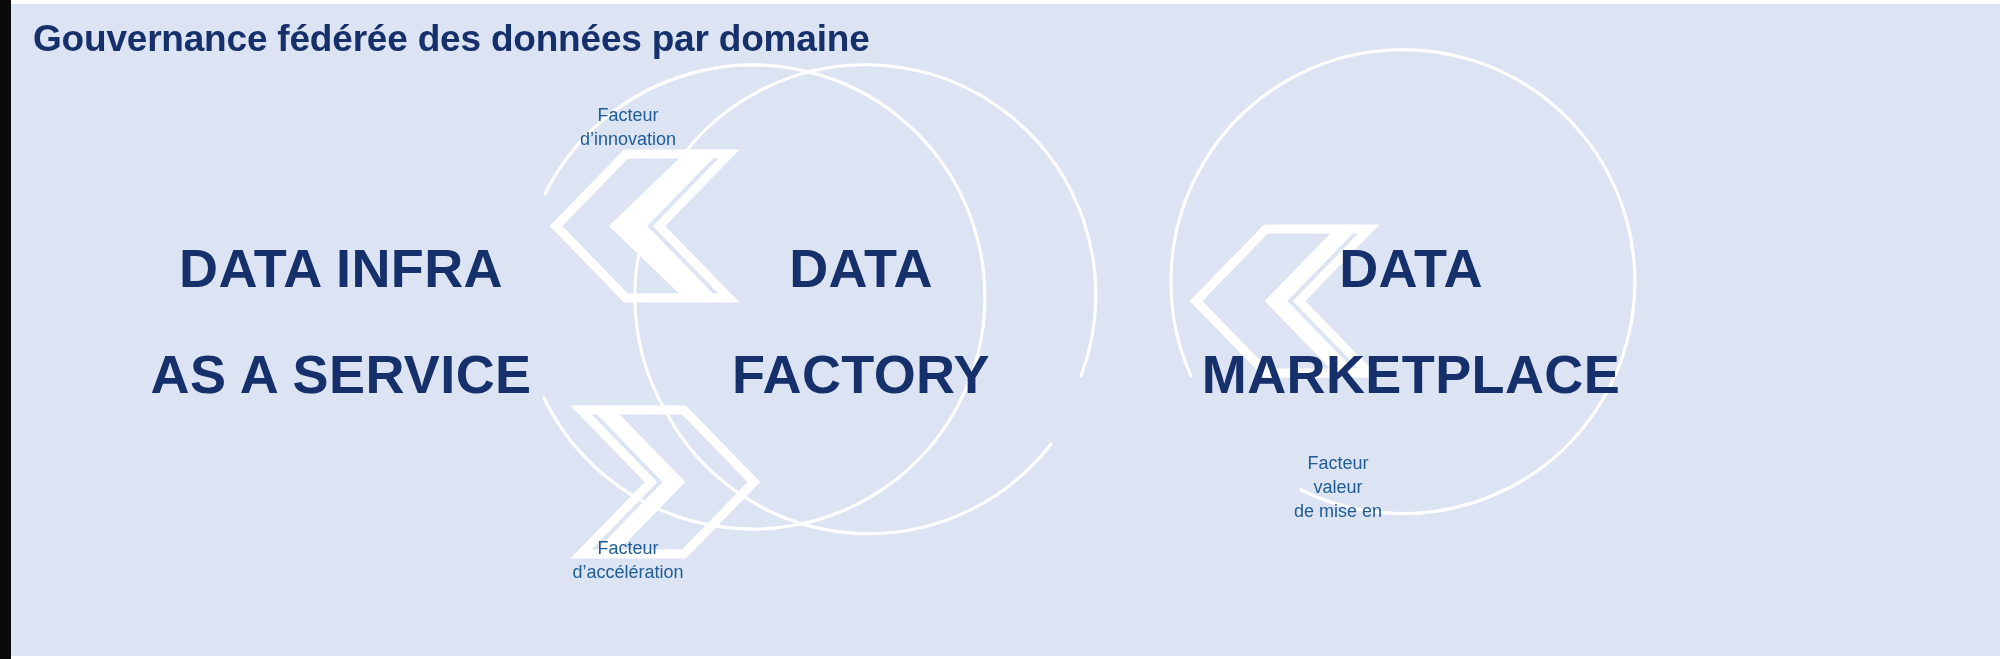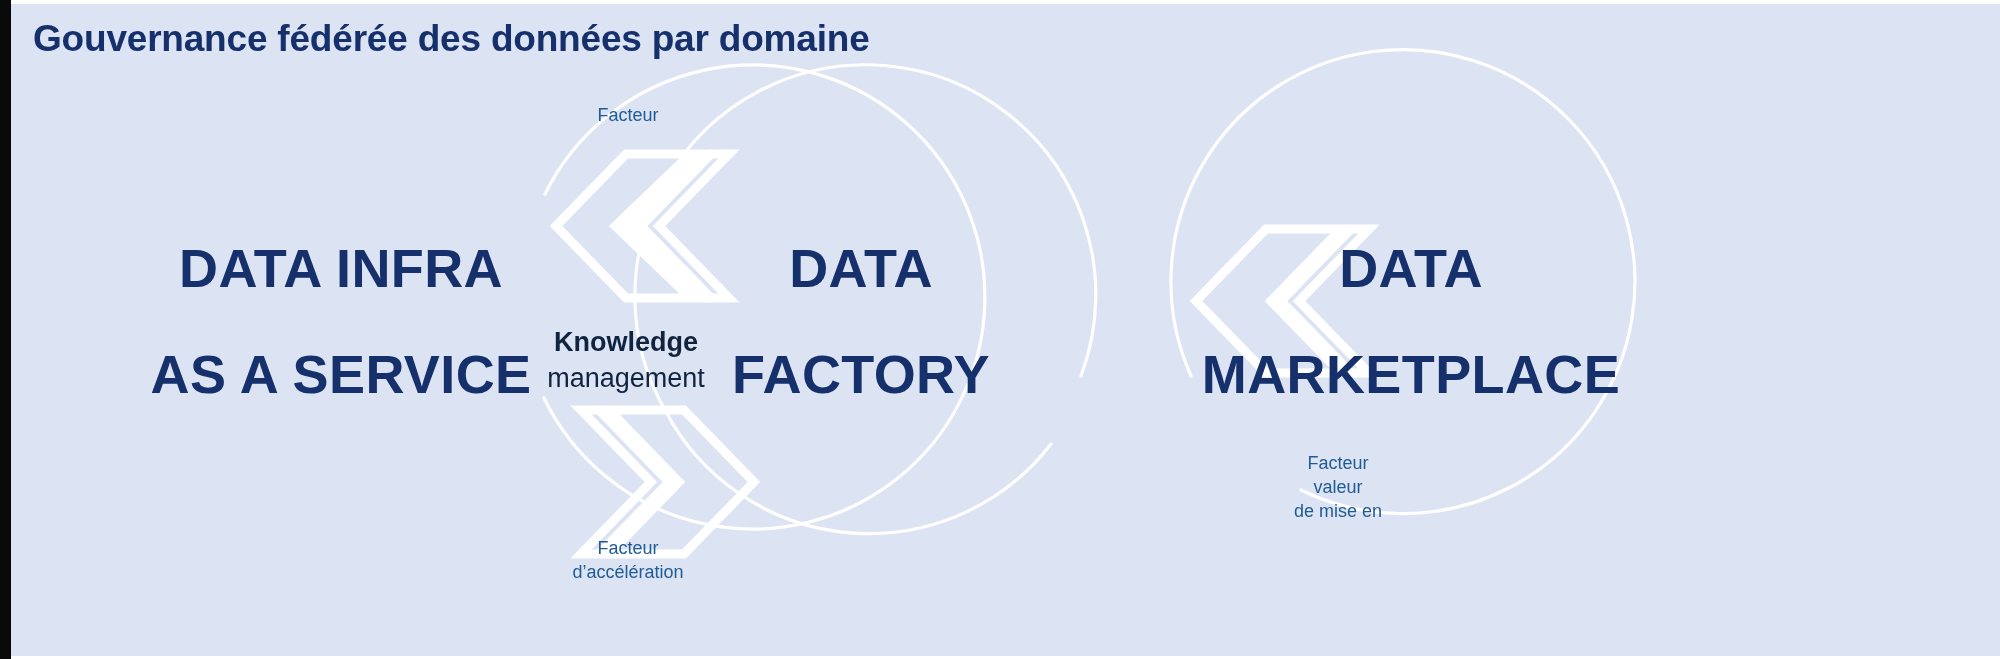--- a/index.html
+++ b/index.html
@@ -167,34 +167,31 @@
       <span class="l2">FACTORY</span>
     </div>
 
     <div class="node-label" id="lbl-market">
       <span class="l1">DATA</span>
       <span class="l2">MARKETPLACE</span>
     </div>
 
     <div class="connector-label" id="lbl-innovation">
       <span>Facteur</span>
+      <span>d’innovation</span>
     </div>
 
     <div class="connector-label" id="lbl-acceleration">
       <span>Facteur</span>
       <span>d’accélération</span>
     </div>
 
     <div class="connector-label" id="lbl-valeur">
       <span>Facteur</span>
       <span>valeur</span>
       <span>de mise en</span>
     </div>
 
-    <div class="km-label">
-      <span class="km-strong">Knowledge</span>
-      <span class="km-normal">management</span>
-    </div>
 
   </div>
 
   <div class="hairline-bottom"></div>
 </div>
 
 </body></html>

